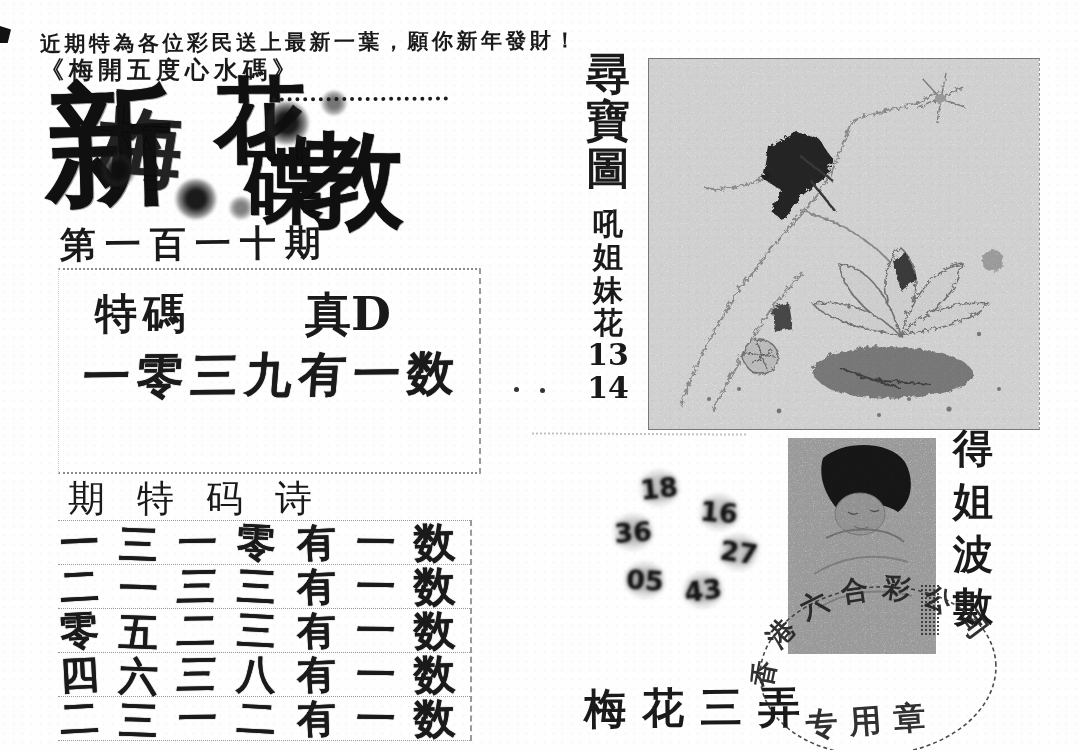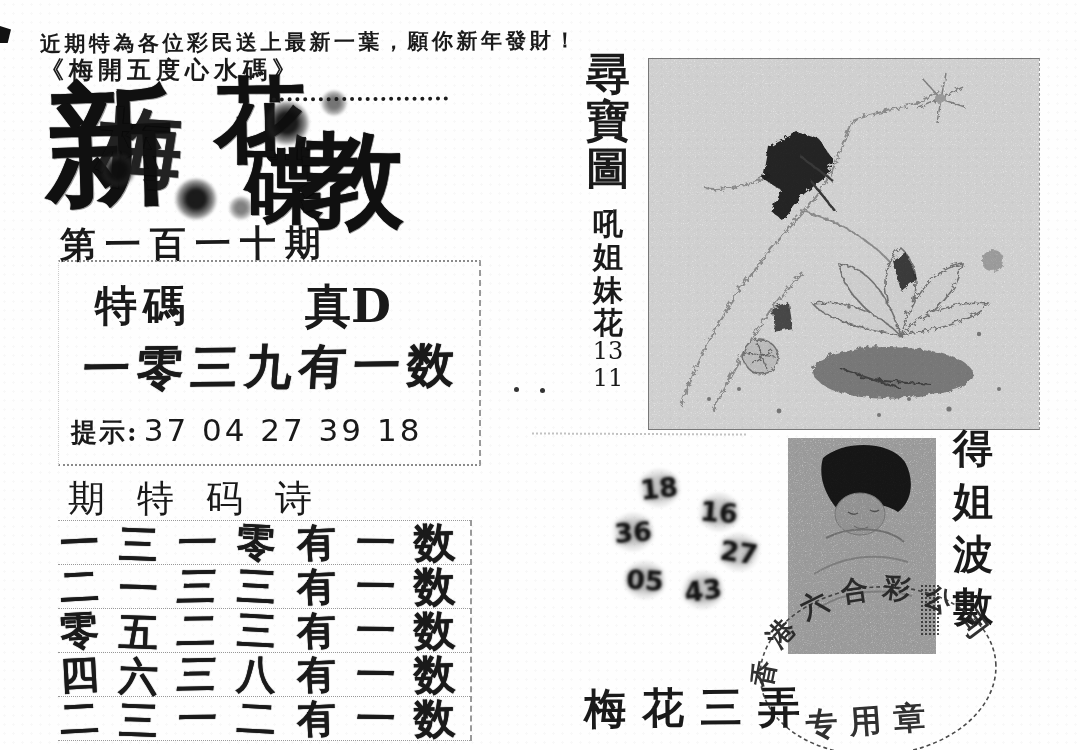--- a/index.html
+++ b/index.html
@@ -17,21 +17,21 @@
   #t-xin{left:44px;top:80px;font-size:130px;transform:rotate(-2deg)}
   #t-mei{left:98px;top:106px;font-size:84px;opacity:.92;transform:rotate(4deg)}
   #t-hua{left:214px;top:74px;font-size:92px;transform:rotate(-1deg)}
   #t-die{left:244px;top:146px;font-size:80px}
   #t-jiao{left:300px;top:128px;font-size:104px;transform:rotate(1deg)}
   .blob{position:absolute;border-radius:50%;filter:blur(1.2px);
         background:radial-gradient(circle,rgba(15,15,15,.95) 0 30%,rgba(40,40,40,.55) 55%,transparent 72%)}
   .dotline{left:272px;top:97px;width:176px;border-top:4px dotted #1c1c1c;transform:rotate(-.3deg)}
   .issue{left:60px;top:220px;font-size:36px;letter-spacing:9px;font-weight:600;transform:rotate(-.5deg)}
   
-  .special-box{left:58px;top:260px;width:420px;height:202px;
+  .special-box{left:58px;top:268px;width:420px;height:202px;
         border-top:2px dotted #8a8a8a;border-bottom:2px dotted #8a8a8a;
         border-right:2px dashed #9a9a9a;border-left:1px dotted #cfcfcf}
   .sp-label{position:absolute;left:36px;top:16px;font-size:42px;font-weight:700;letter-spacing:6px}
   .sp-value{position:absolute;left:246px;top:14px;font-size:46px;font-weight:700}
   .sp-poem{position:absolute;left:24px;top:74px;font-size:47px;font-weight:700;letter-spacing:7px;
         transform:skewX(-5deg) rotate(-.6deg);text-shadow:0 0 1px #000}
   .sp-hint{position:absolute;left:12px;top:150px;white-space:nowrap}
   .sp-hint .hl{font-size:26px;font-weight:700;letter-spacing:2px}
   .sp-hint .hn{font-size:31px;font-weight:500;letter-spacing:3px;font-family:"DejaVu Sans","Liberation Sans",sans-serif}
   
@@ -46,21 +46,21 @@
   .prow span:nth-child(3){transform:rotate(-1deg) skewX(-8deg)}
   .prow span:nth-child(4){transform:rotate(3deg)}
   .prow span:nth-child(5){transform:rotate(-2deg)}
   .prow span:nth-child(6){transform:rotate(1deg) skewX(-10deg)}
   .prow span:nth-child(7){transform:rotate(-2deg) scale(1.06)}
   
   .treasure{left:580px;top:50px;width:56px;display:flex;flex-direction:column;align-items:center}
   .tr-big{font-size:44px;font-weight:600;line-height:1.07}
   .tr-sub{font-size:30px;font-weight:600;line-height:1.06;margin-top:1px}
   .tr-gap{height:16px}
-  .tr-num{font-size:24px;line-height:1.1;font-weight:400}
+  .tr-num{font-size:30px;line-height:1.1;font-weight:700}
   .flower-box{left:648px;top:58px;width:390px;height:370px;border:1px solid #777;border-right:1px dashed #999}
   .dots2{left:514px;top:387px;width:5px;height:5px;background:#333;border-radius:50%;box-shadow:26px 1px 0 0 #333}
   .faintline{left:532px;top:433px;width:214px;border-top:2px dotted #c2c2c2;transform:rotate(.3deg)}
   
   .ring{left:596px;top:456px;width:180px;height:165px}
   .ringnum{position:absolute;font-family:"DejaVu Sans","Liberation Sans",sans-serif;
         font-size:27px;font-weight:700;color:#161616;filter:blur(.8px);
         width:46px;height:40px;display:flex;align-items:center;justify-content:center;border-radius:50%;
         background:radial-gradient(circle,rgba(0,0,0,.20) 0 35%,rgba(0,0,0,.08) 55%,transparent 72%);
         text-shadow:0 0 5px rgba(0,0,0,.55)}
@@ -96,24 +96,20 @@
   <div class="blob" style="left:228px;top:196px;width:26px;height:24px;opacity:.55"></div>
   <div class="abs dotline"></div>
 </div>
 
 <div class="abs issue">第一百一十期</div>
 
 <div class="abs special-box">
   <span class="sp-label">特碼</span>
   <span class="sp-value">真D</span>
   <span class="sp-poem">一零三九有一数</span>
-  <span class="sp-hint">
-    <span class="hl">提示:</span>
-    <span class="hn">37 04 27 39 18</span>
-  </span>
 </div>
 
 <div class="abs table-header">期特码诗</div>
 <div class="abs poem-table">
   <div class="prow">
     <span>一</span>
       <span>三</span>
       <span>一</span>
       <span>零</span>
       <span>有</span>
@@ -161,21 +157,21 @@
 <div class="abs treasure">
   <span class="tr-big">尋</span>
   <span class="tr-big">寶</span>
   <span class="tr-big">圖</span>
   <span class="tr-gap"></span>
   <span class="tr-sub">吼</span>
   <span class="tr-sub">姐</span>
   <span class="tr-sub">妹</span>
   <span class="tr-sub">花</span>
   <span class="tr-num">13</span>
-  <span class="tr-num">11</span>
+  <span class="tr-num">14</span>
 </div>
 
 <div class="abs flower-box">
   <svg width="390" height="370" viewBox="0 0 390 370">
     <defs>
       <filter id="noiseF" x="0" y="0" width="100%" height="100%">
         <feTurbulence type="fractalNoise" baseFrequency="0.9" numOctaves="2" result="n"></feTurbulence>
         <feColorMatrix in="n" type="matrix" values="0 0 0 0 0  0 0 0 0 0  0 0 0 0 0  0.7 0.7 0.7 0 0"></feColorMatrix>
       </filter>
       <filter id="rough">

